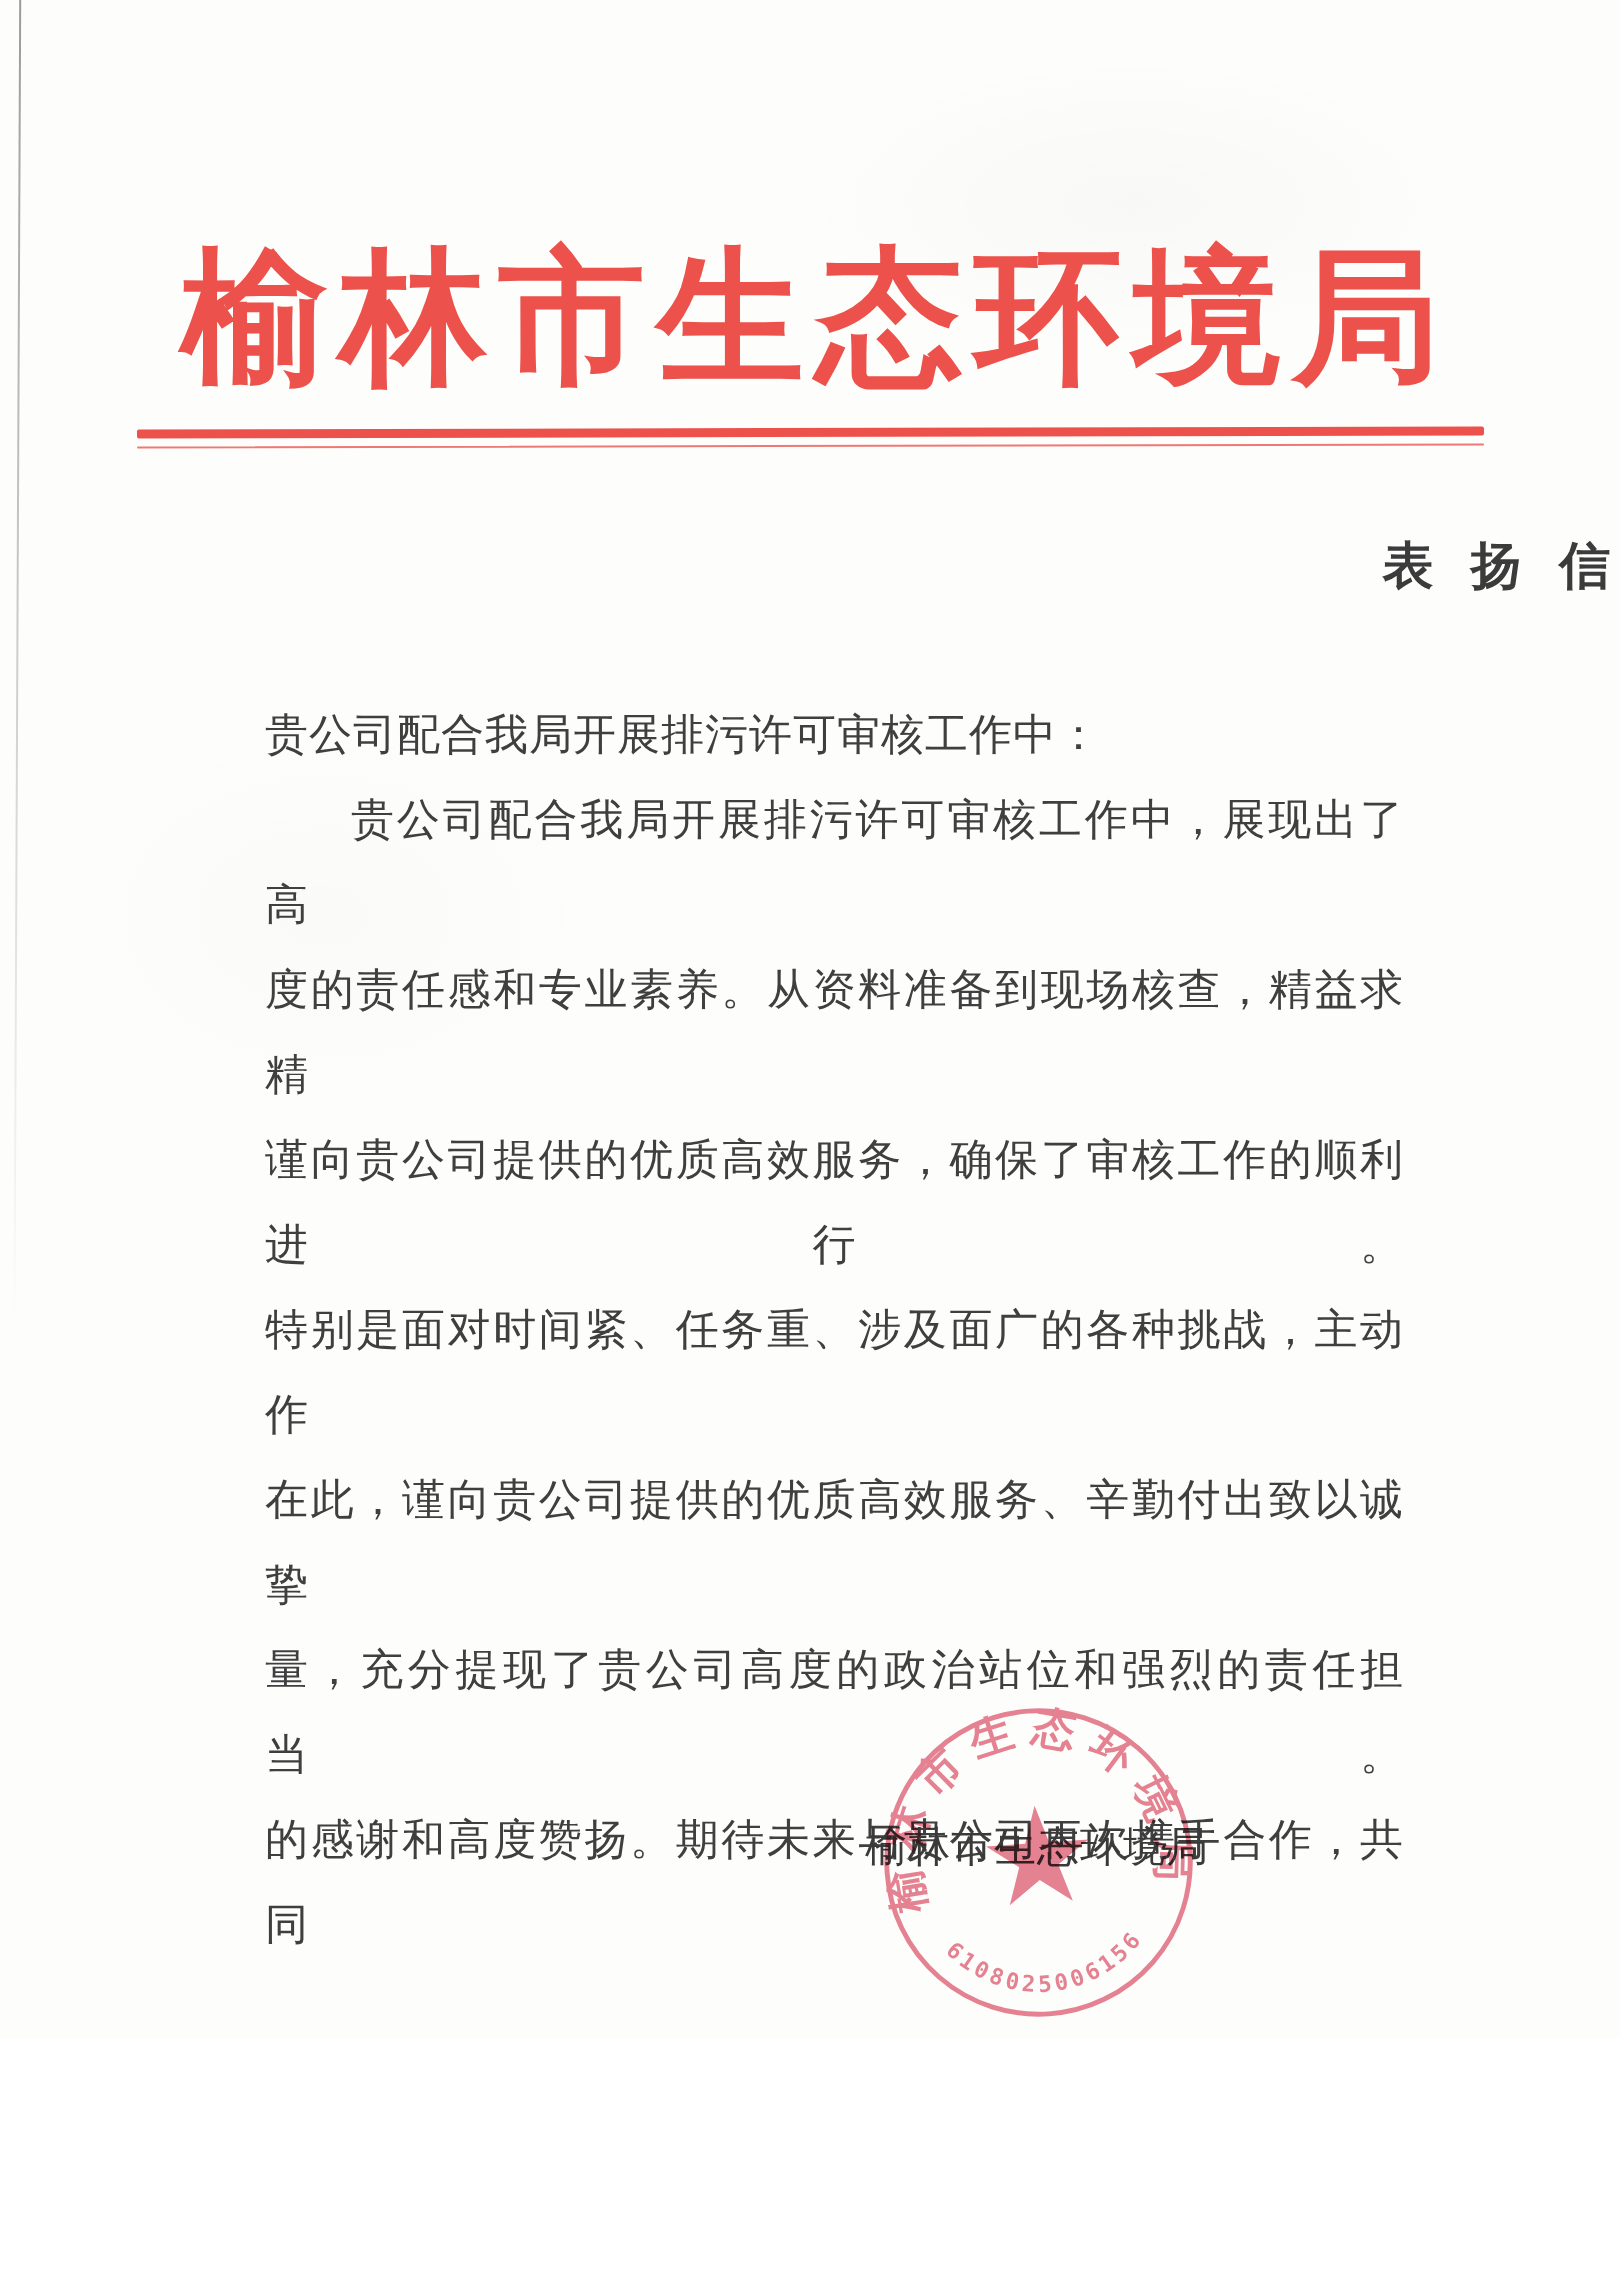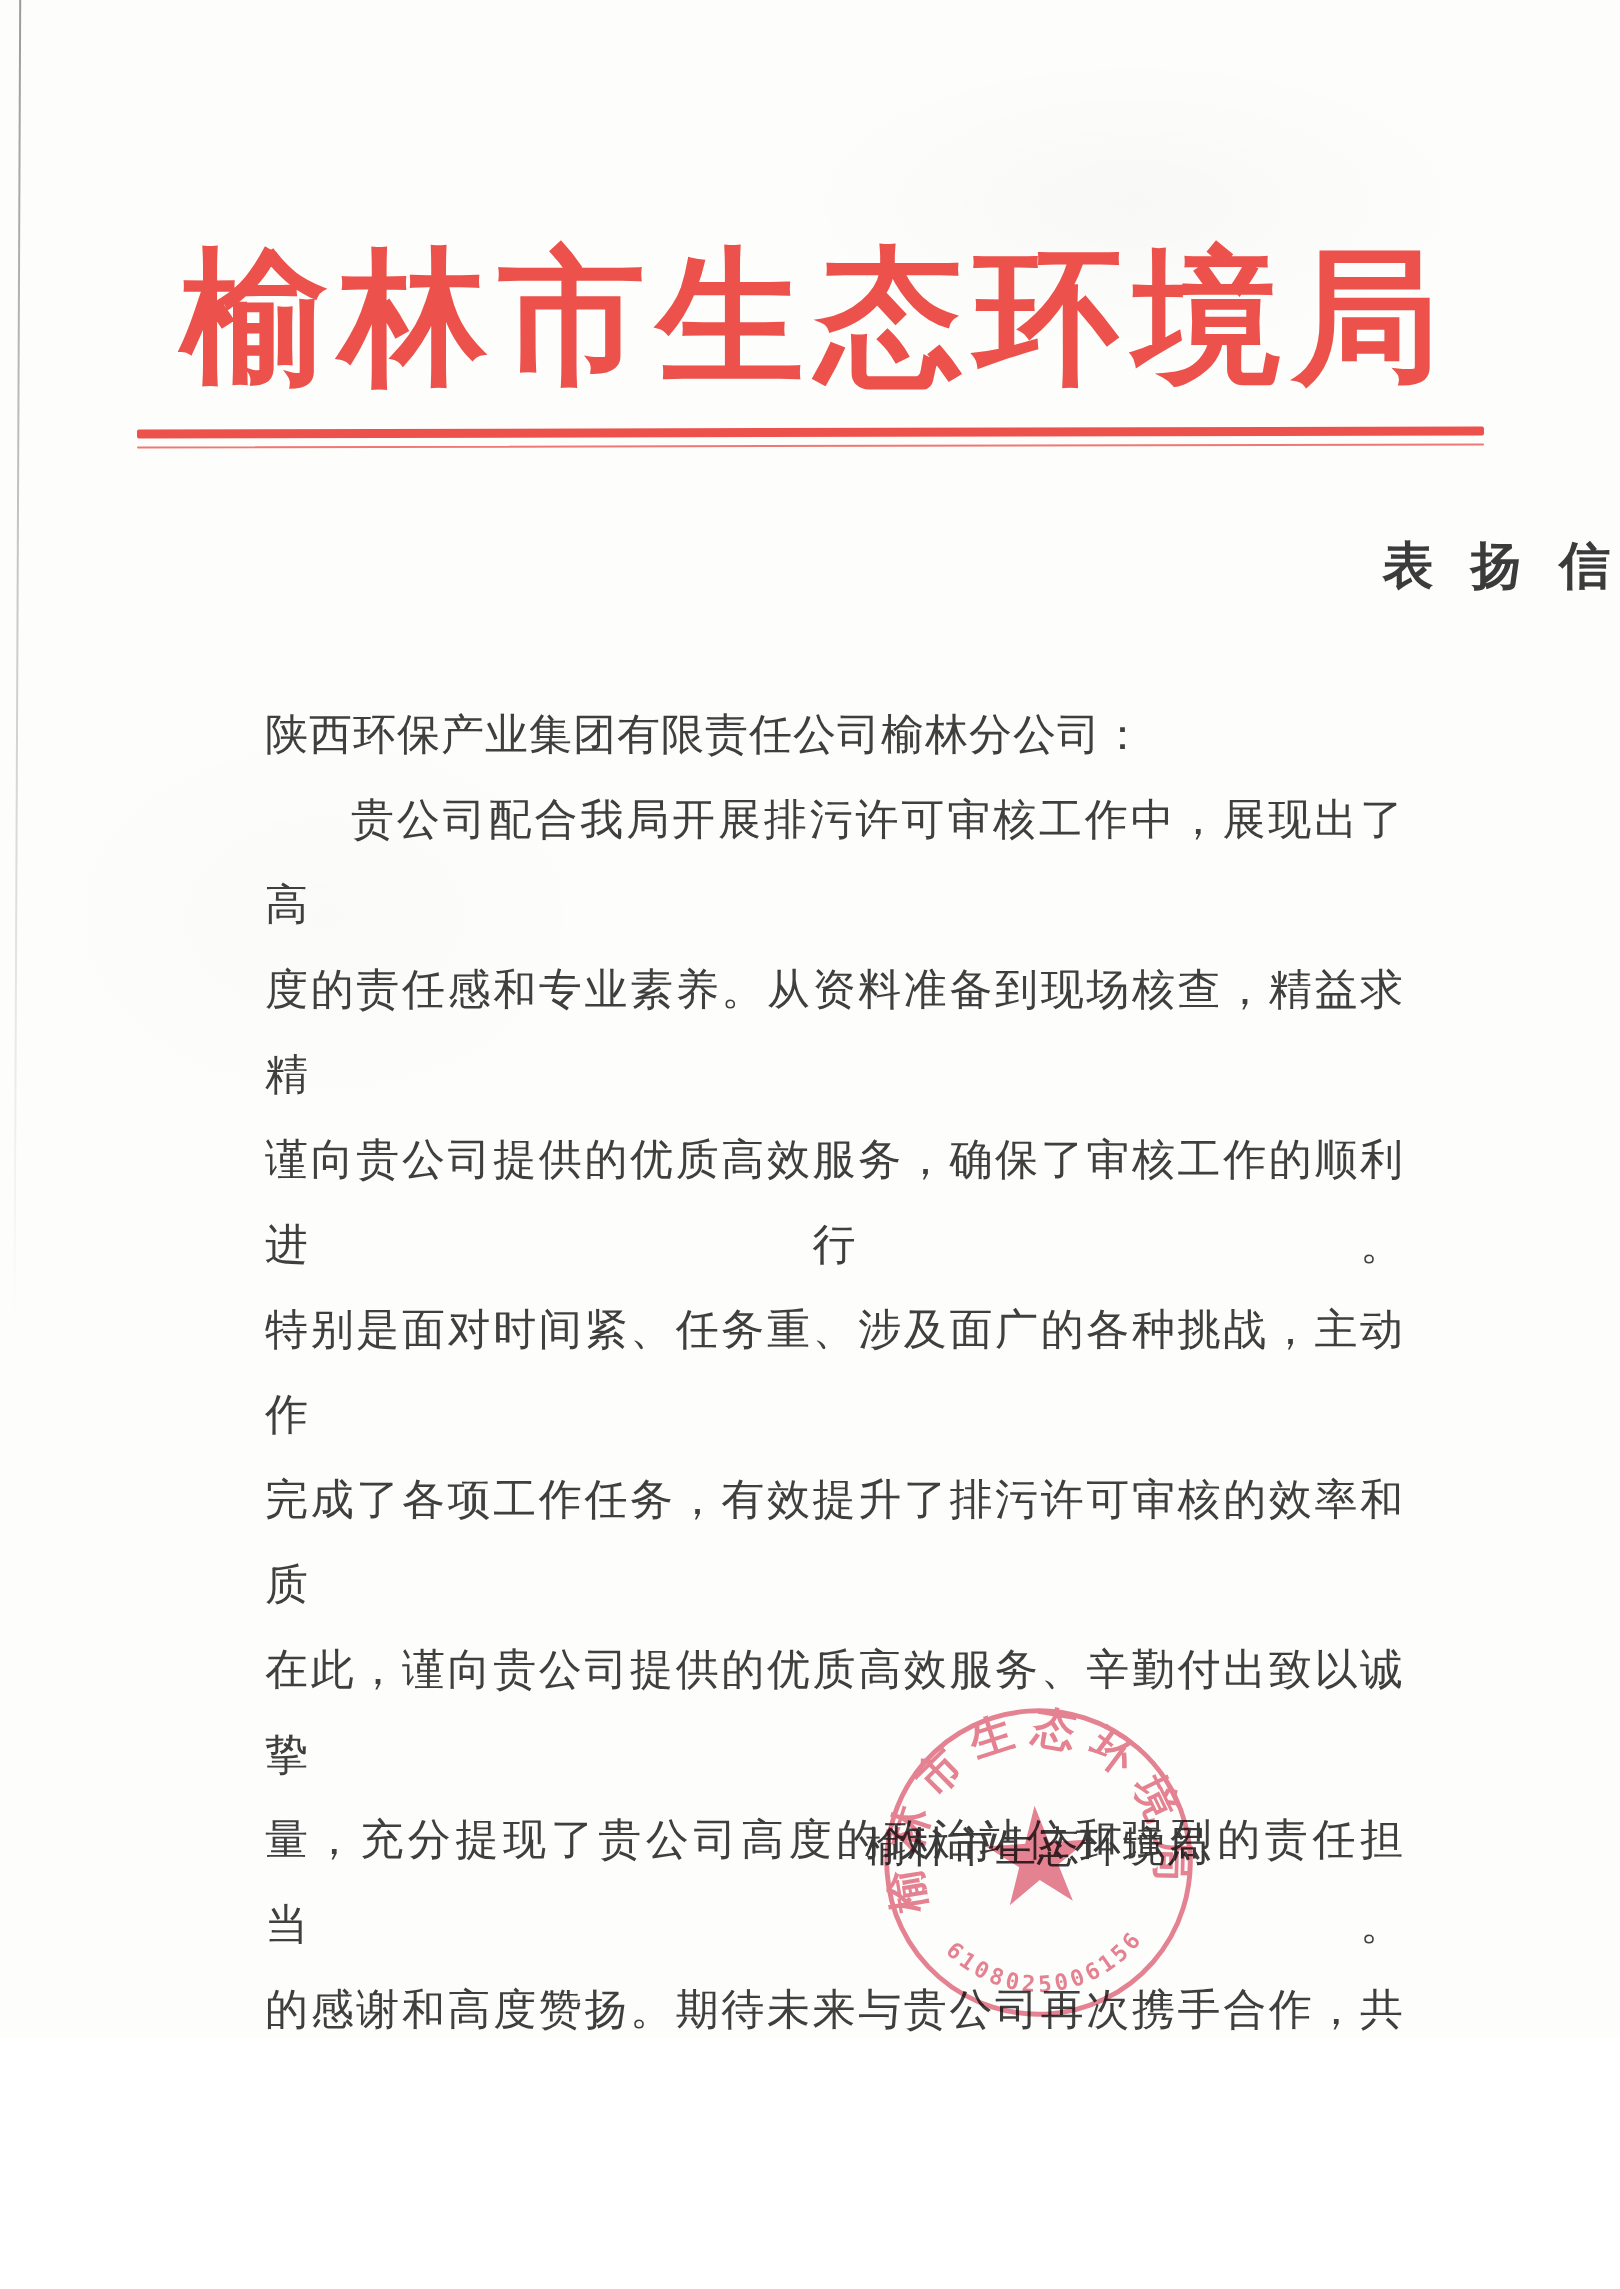--- a/index.html
+++ b/index.html
@@ -135,26 +135,25 @@
   <h1 class="letterhead">榆林市生态环境局</h1>
 
   <div class="sep sep-top">
     <div class="thick"></div>
     <div class="thin"></div>
   </div>
 
   <h2 class="doc-title">表 扬 信</h2>
 
   <div class="body-text">
-    <div class="line">陕西环保产业集团有限责任公司榆林分公司：</div>
+    <div class="line">贵公司配合我局开展排污许可审核工作中：</div>
     <div class="line j indent">贵公司配合我局开展排污许可审核工作中，展现出了高</div>
     <div class="line j">度的责任感和专业素养。从资料准备到现场核查，精益求精</div>
     <div class="line j">谨向贵公司提供的优质高效服务，确保了审核工作的顺利进行。</div>
     <div class="line j">特别是面对时间紧、任务重、涉及面广的各种挑战，主动作</div>
-    <div class="line j">完成了各项工作任务，有效提升了排污许可审核的效率和质</div>
     <div class="line j">在此，谨向贵公司提供的优质高效服务、辛勤付出致以诚挚</div>
     <div class="line j">量，充分提现了贵公司高度的政治站位和强烈的责任担当。</div>
     <div class="line j">的感谢和高度赞扬。期待未来与贵公司再次携手合作，共同</div>
 
   </div>
 
   <div class="signature">榆林市生态环境局</div>
 
 
   <svg class="stamp" viewBox="0 0 330 330" xmlns="http://www.w3.org/2000/svg">

